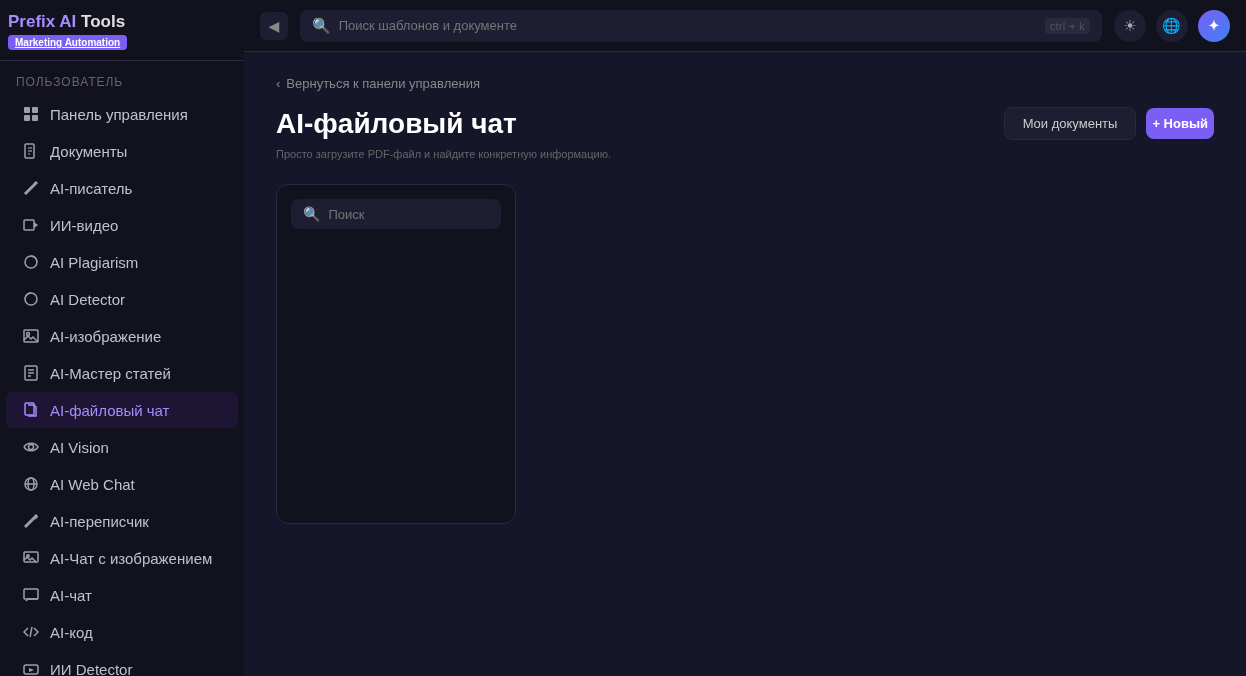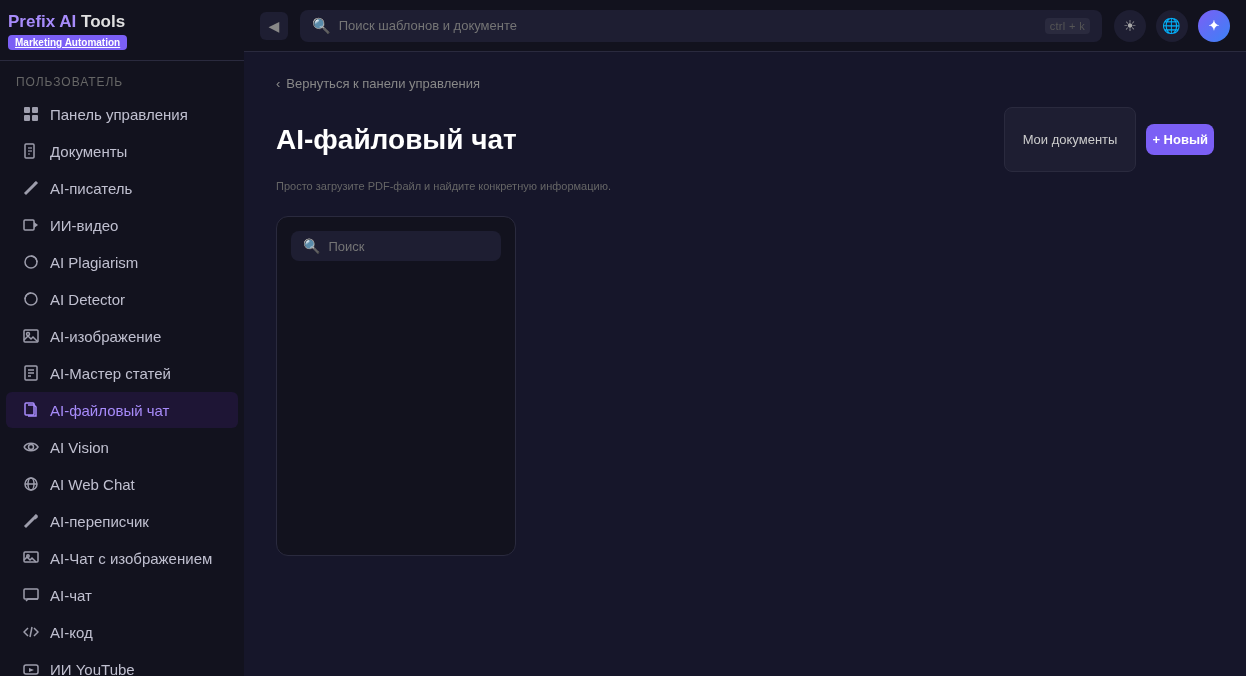--- a/index.html
+++ b/index.html
@@ -212,21 +212,21 @@
     .page-header-actions {
       display: flex;
       align-items: center;
       gap: 10px;
     }
 
     .btn-my-docs {
       background: #1e1e32;
       border: 1px solid #2a2a3e;
       color: #ccc;
-      padding: 24px 18px;
+      padding: 8px 18px;
       border-radius: 8px;
       font-size: 13px;
       cursor: pointer;
     }
 
     .btn-new {
       background: #7b5ff5;
       border: none;
       color: #fff;
       padding: 8px 6px;
@@ -438,21 +438,21 @@
         </span>
         <span>AI-код</span>
       </div>
       <div class="sidebar-item">
         <span class="icon">
           <svg width="16" height="16" viewBox="0 0 16 16" fill="none" stroke="currentColor" stroke-width="1.5">
             <rect x="1" y="4" width="14" height="9" rx="2"></rect>
             <polygon points="6,7 6,11 11,9" fill="currentColor" stroke="none"></polygon>
           </svg>
         </span>
-        <span>ИИ YouTube</span>
+        <span>ИИ Detector</span>
       </div>
     </nav>
 </aside>
 
 <div class="main-area">
 
   <div class="topbar">
     <button class="topbar-collapse-btn">
       <span>◀</span>
     </button>

